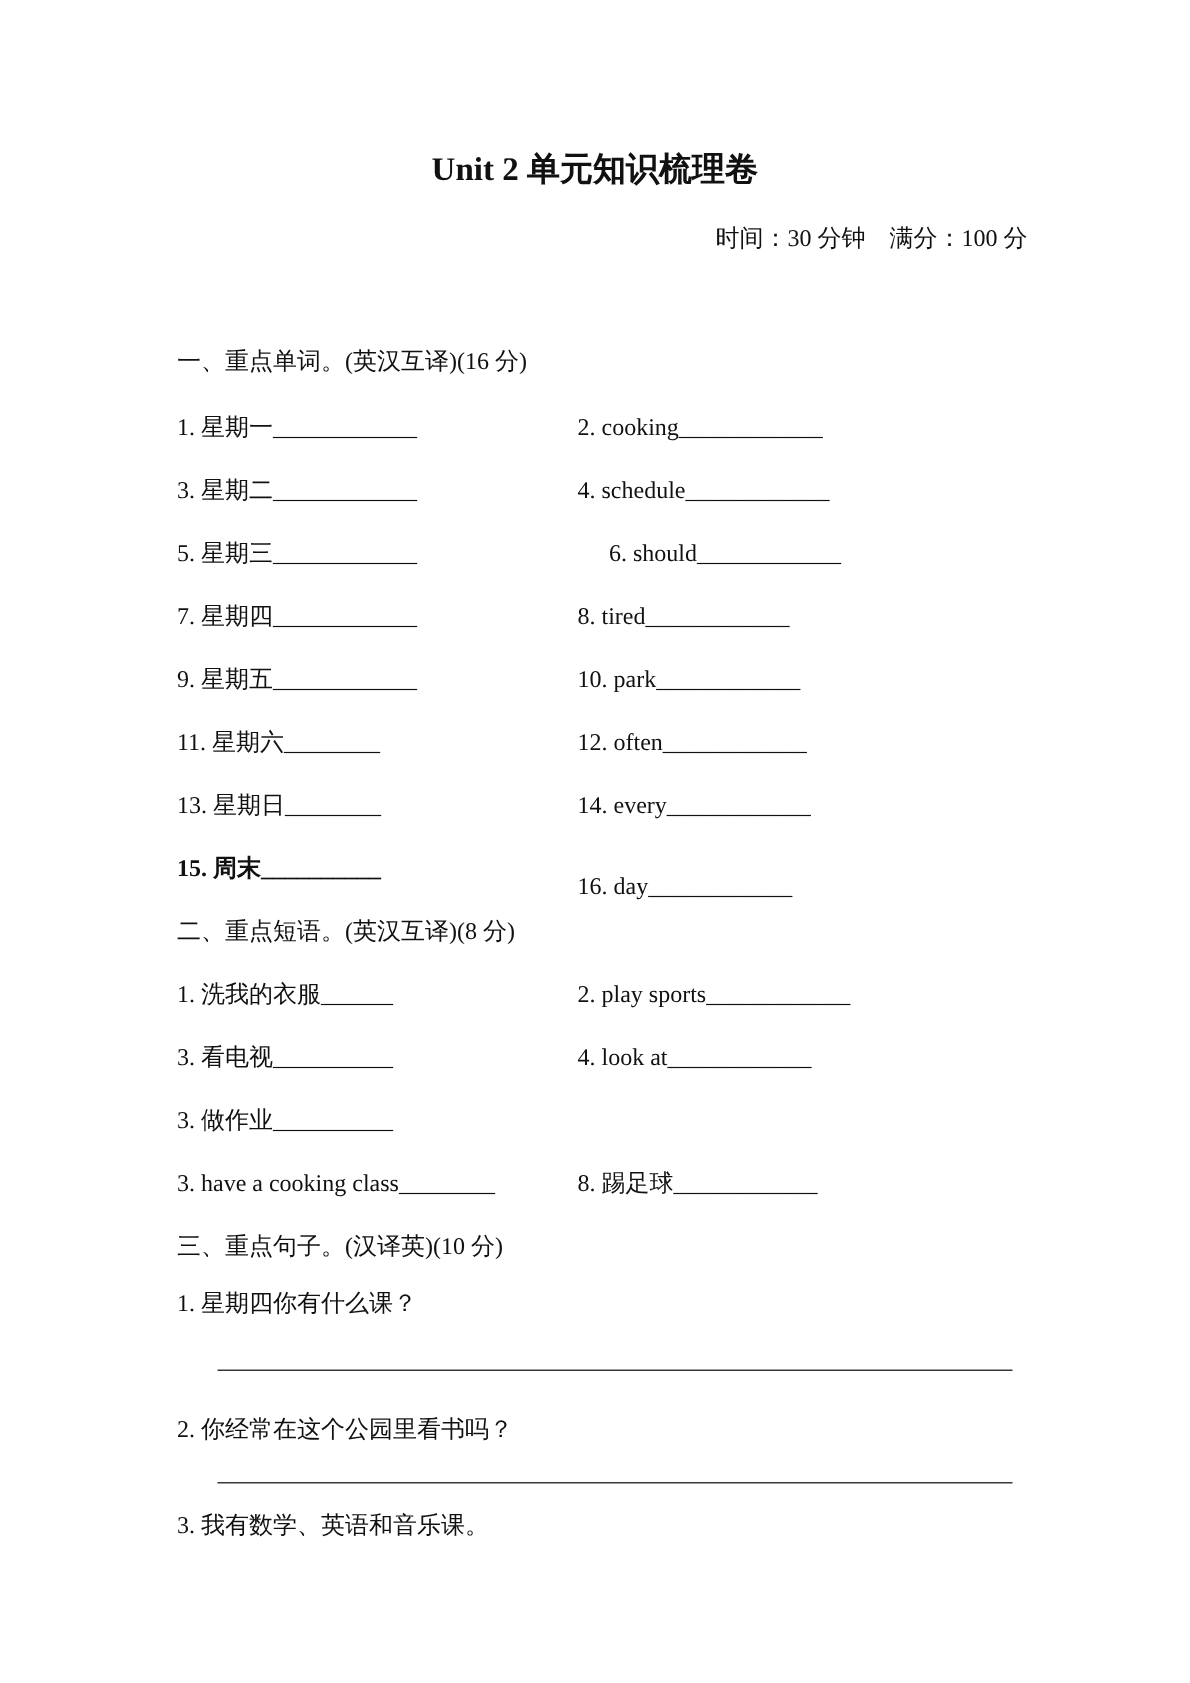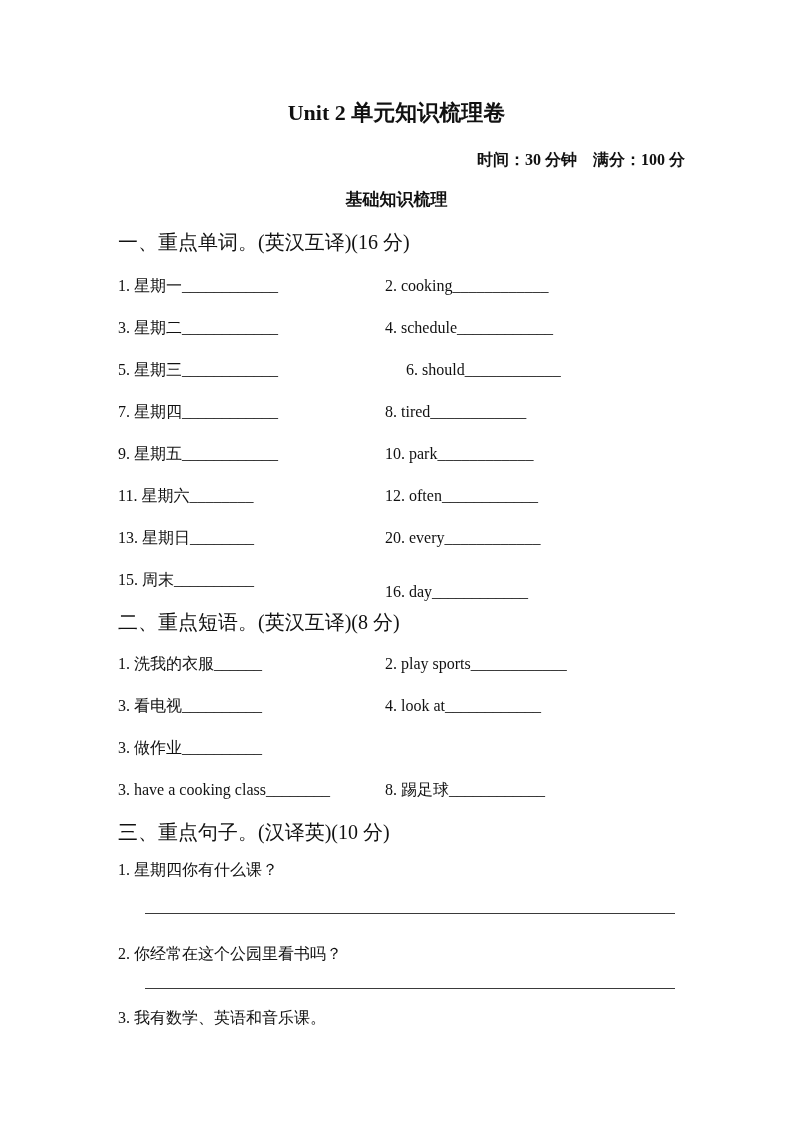--- a/index.html
+++ b/index.html
@@ -27,32 +27,31 @@
     width: 793px;
     text-align: center;
     font-size: 22px;
     font-weight: bold;
     line-height: 26px;
   }
   .meta-line {
     right: 108px;
     text-align: right;
     font-size: 16px;
-    font-weight: bold;
   }
   .subtitle {
     left: 0;
     width: 793px;
     text-align: center;
     font-size: 17px;
     font-weight: bold;
   }
   .section-heading {
     left: 118px;
-    font-size: 20px;
+    font-size: 16px;
   }
   .col-left  { left: 118px; }
   .col-right { left: 385px; }
   .question  { left: 118px; }
   .answer-line {
     position: absolute;
     left: 145px;
     width: 530px;
     height: 18px;
     border-bottom: 1px solid #3a3a3a;
@@ -60,21 +59,20 @@
 </style>
 </head>
 <body>
 
 <div class="page">
 
   <div class="abs doc-title" style="top:100px;">Unit 2 单元知识梳理卷</div>
 
   <div class="abs meta-line" style="top:150px;">时间：30 分钟　满分：100 分</div>
 
-  <div class="abs subtitle" style="top:190px;">基础知识梳理</div>
 
   <div class="abs section-heading" style="top:232px;">一、重点单词。(英汉互译)(16 分)</div>
 
   <div class="abs col-left" style="top:276px;">1. 星期一____________</div>
   <div class="abs col-right" style="top:276px;">2. cooking____________</div>
 
   <div class="abs col-left" style="top:318px;">3. 星期二____________</div>
   <div class="abs col-right" style="top:318px;">4. schedule____________</div>
 
   <div class="abs col-left" style="top:360px;">5. 星期三____________</div>
@@ -83,23 +81,23 @@
   <div class="abs col-left" style="top:402px;">7. 星期四____________</div>
   <div class="abs col-right" style="top:402px;">8. tired____________</div>
 
   <div class="abs col-left" style="top:444px;">9. 星期五____________</div>
   <div class="abs col-right" style="top:444px;">10. park____________</div>
 
   <div class="abs col-left" style="top:486px;">11. 星期六________</div>
   <div class="abs col-right" style="top:486px;">12. often____________</div>
 
   <div class="abs col-left" style="top:528px;">13. 星期日________</div>
-  <div class="abs col-right" style="top:528px;">20. every____________</div>
+  <div class="abs col-right" style="top:528px;">14. every____________</div>
 
-  <div class="abs col-left" style="top:570px;">15. 周末__________</div>
+  <div class="abs col-left" style="top:570px;font-weight:bold;">15. 周末__________</div>
   <div class="abs col-right" style="top:582px;">16. day____________</div>
 
   <div class="abs section-heading" style="top:612px;">二、重点短语。(英汉互译)(8 分)</div>
 
   <div class="abs col-left" style="top:654px;">1. 洗我的衣服______</div>
   <div class="abs col-right" style="top:654px;">2. play sports____________</div>
 
   <div class="abs col-left" style="top:696px;">3. 看电视__________</div>
   <div class="abs col-right" style="top:696px;">4. look at____________</div>
 

